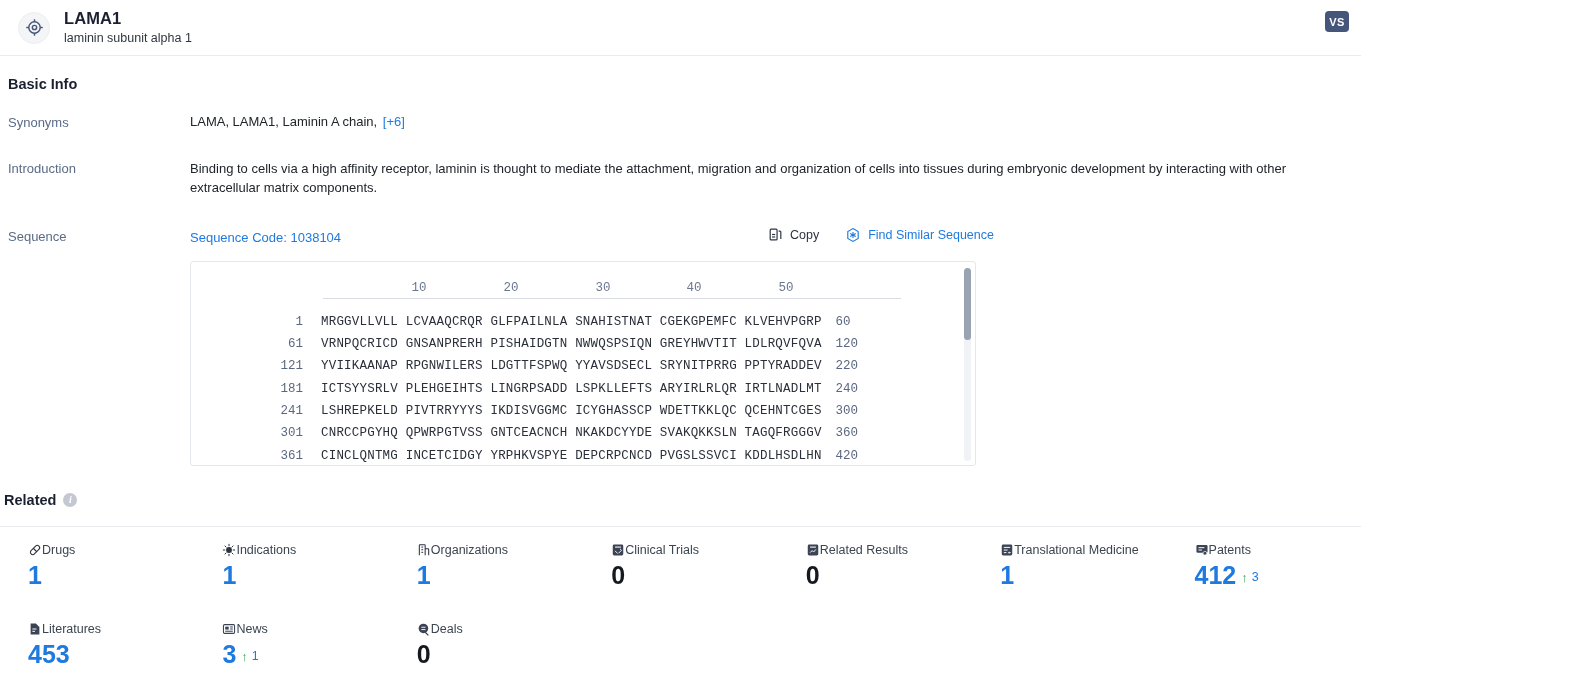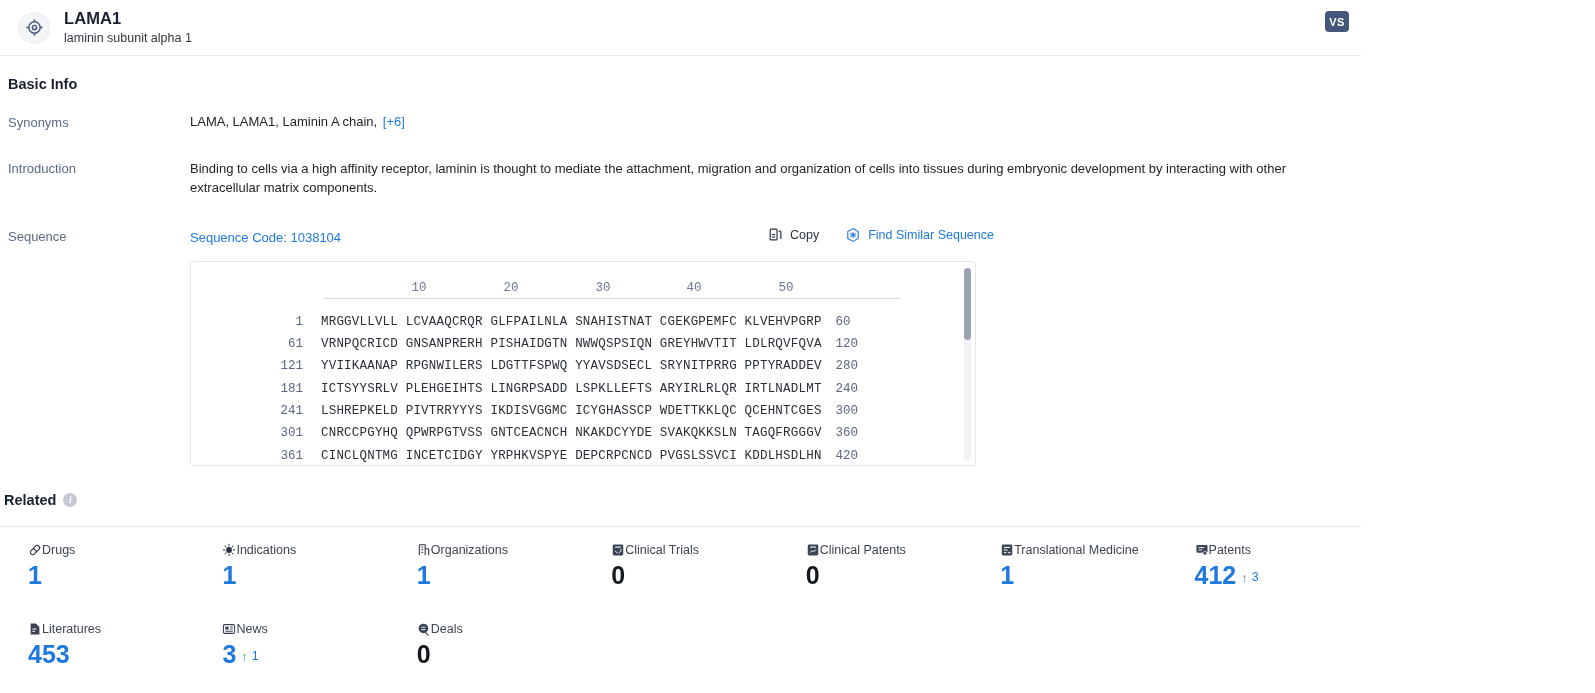--- a/index.html
+++ b/index.html
@@ -238,21 +238,21 @@
               <span class="seq-end">60</span>
             </div>
             <div class="seq-line">
               <span class="seq-start">61</span>
               <span class="seq-chunks">VRNPQCRICD GNSANPRERH PISHAIDGTN NWWQSPSIQN GREYHWVTIT LDLRQVFQVA</span>
               <span class="seq-end">120</span>
             </div>
             <div class="seq-line">
               <span class="seq-start">121</span>
               <span class="seq-chunks">YVIIKAANAP RPGNWILERS LDGTTFSPWQ YYAVSDSECL SRYNITPRRG PPTYRADDEV</span>
-              <span class="seq-end">280</span>
+              <span class="seq-end">220</span>
             </div>
             <div class="seq-line">
               <span class="seq-start">181</span>
               <span class="seq-chunks">ICTSYYSRLV PLEHGEIHTS LINGRPSADD LSPKLLEFTS ARYIRLRLQR IRTLNADLMT</span>
               <span class="seq-end">240</span>
             </div>
             <div class="seq-line">
               <span class="seq-start">241</span>
               <span class="seq-chunks">LSHREPKELD PIVTRRYYYS IKDISVGGMC ICYGHASSCP WDETTKKLQC QCEHNTCGES</span>
               <span class="seq-end">300</span>
@@ -358,21 +358,21 @@
 
     <div class="tile">
       <div class="tile-head">
         <span class="ico">
           <svg width="14" height="14" viewBox="0 0 24 24">
             <rect x="3" y="2.5" width="18" height="19" rx="2.5" fill="#3b4354"></rect>
             <line x1="7" y1="7" x2="17" y2="7" stroke="#fff" stroke-width="1.8"></line>
             <path d="M7 16.5l3.5-3.5 2.5 2.5 4-4.5" stroke="#fff" stroke-width="1.6" fill="none"></path>
           </svg>
         </span>
-        <span class="tile-label">Clinical Patents</span>
+        <span class="tile-label">Related Results</span>
       </div>
       <div class="tile-value-line">
         <span class="tile-value zero">0</span>
       </div>
     </div>
 
     <div class="tile">
       <div class="tile-head">
         <span class="ico">
           <svg width="14" height="14" viewBox="0 0 24 24">

